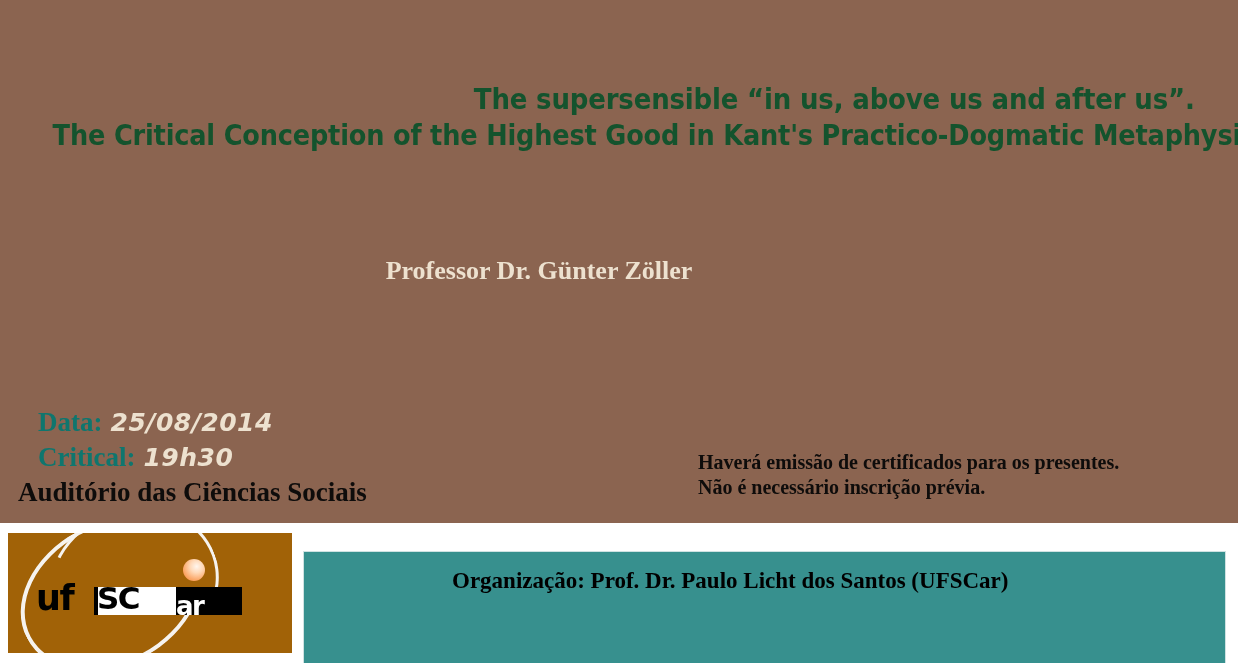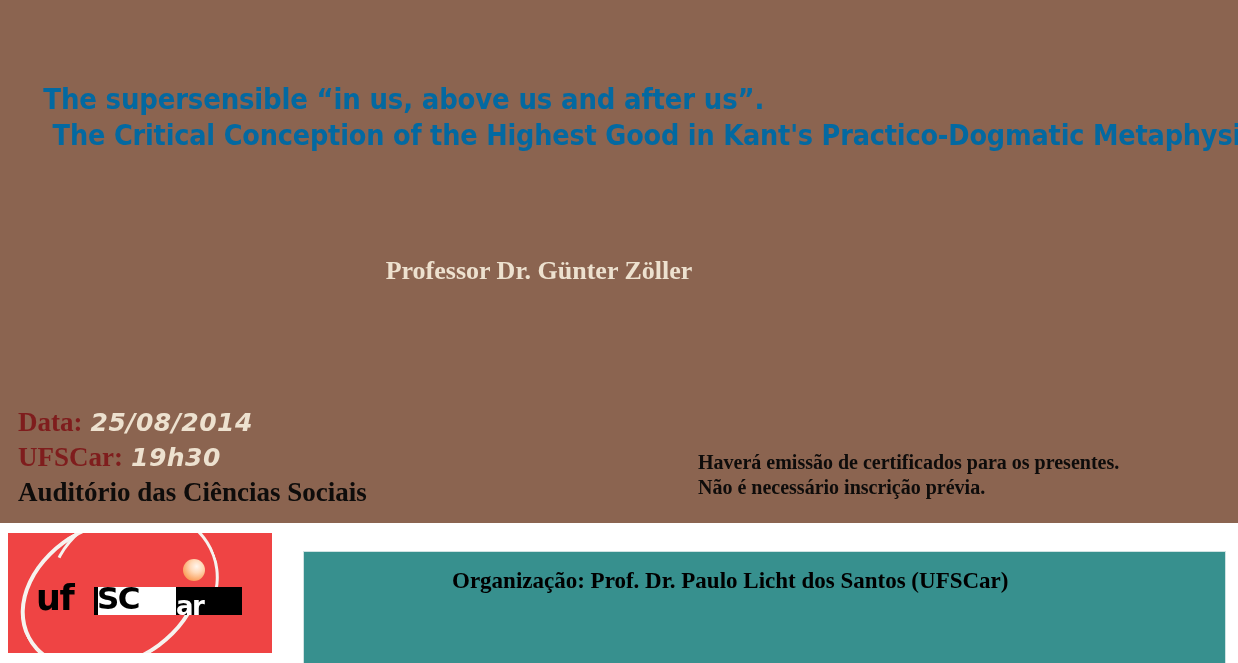--- a/index.html
+++ b/index.html
@@ -25,22 +25,22 @@
     height: 523px;
     background: #8b6450;
   }
 
   
   #title-block {
     position: absolute;
     left: 0;
     top: 82px;
     width: 1238px;
-    text-align: left;
-    color: #0369a1;
+    text-align: right;
+    color: #14532d;
     font-family: "DejaVu Sans", sans-serif;
     font-weight: bold;
     letter-spacing: -0.2px;
   }
   .title-line {
     display: block;
     white-space: nowrap;
   }
   #title-line-1 {
     font-size: 28px;
@@ -85,21 +85,22 @@
     color: #0e0c0b;
     font-family: "Liberation Serif", serif;
     font-weight: bold;
     font-size: 27px;
     line-height: 35px;
   }
   .detail-row {
     white-space: nowrap;
   }
   .detail-label {
-    color: #7f1d1d;
+    color: #0f766e;
+    margin-left: 20px;
   }
   .detail-value {
     color: #ede1cf;
     font-family: "DejaVu Sans", sans-serif;
     font-weight: bold;
     font-size: 25px;
     letter-spacing: 0.5px;
     margin-left: 8px;
     font-style: italic;
   }
@@ -133,22 +134,23 @@
     background: #ffffff;
   }
 
   
   #logo-box {
     position: absolute;
     left: 8px;
     top: 533px;
     width: 264px;
     height: 120px;
-    background: #ef4444;
+    background: #a16207;
     overflow: hidden;
+    padding-left: 20px;
   }
   
   #logo-swoosh {
     position: absolute;
     left: 8px;
     top: -10px;
     width: 190px;
     height: 142px;
     border: 4px solid #f6f3ef;
     border-radius: 50%;
@@ -271,21 +273,21 @@
 
   <div id="speaker-block">
     <span id="speaker-name">Professor Dr. Günter Zöller</span>
   </div>
 
   <div id="details-block">
     <div class="detail-row">
       <span class="detail-label">Data:</span><span class="detail-value">25/08/2014</span>
     </div>
     <div class="detail-row">
-      <span class="detail-label">UFSCar:</span><span class="detail-value">19h30</span>
+      <span class="detail-label">Critical:</span><span class="detail-value">19h30</span>
     </div>
     <div class="detail-row" id="venue-row">Auditório das Ciências Sociais</div>
   </div>
 
   <div id="notice-block">
     <span class="notice-line">Haverá emissão de certificados para os presentes.</span>
     <span class="notice-line">Não é necessário inscrição prévia.</span>
   </div>
 
   <div id="bottom-strip"></div>

